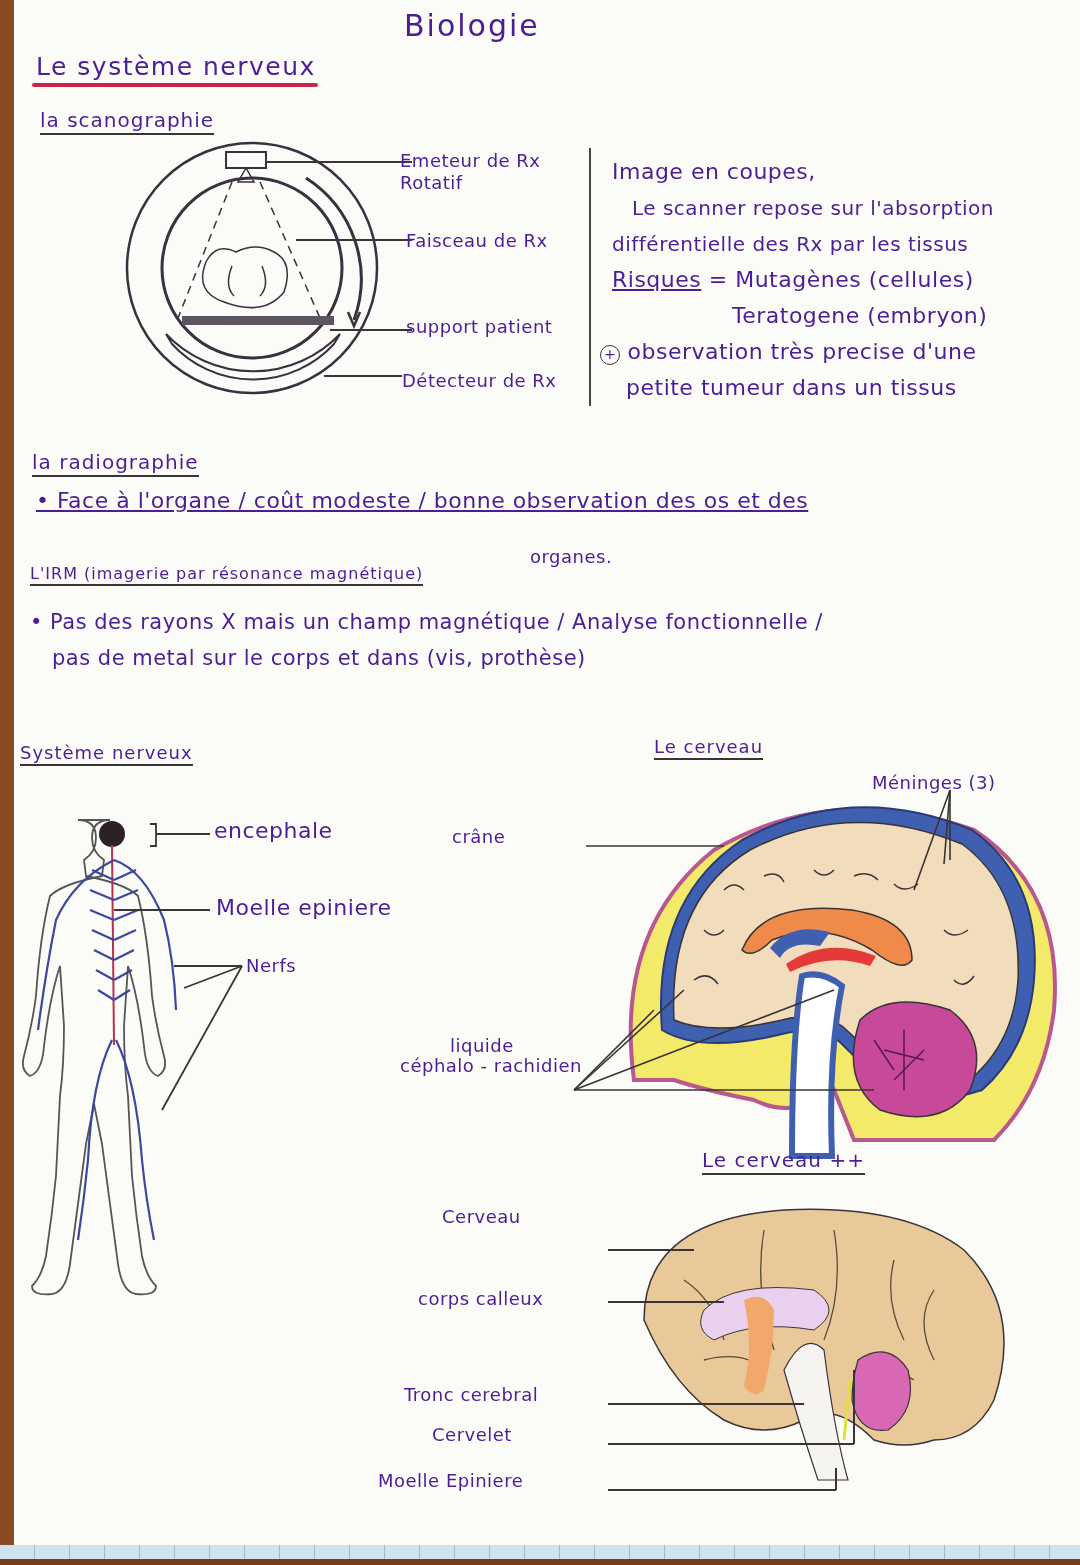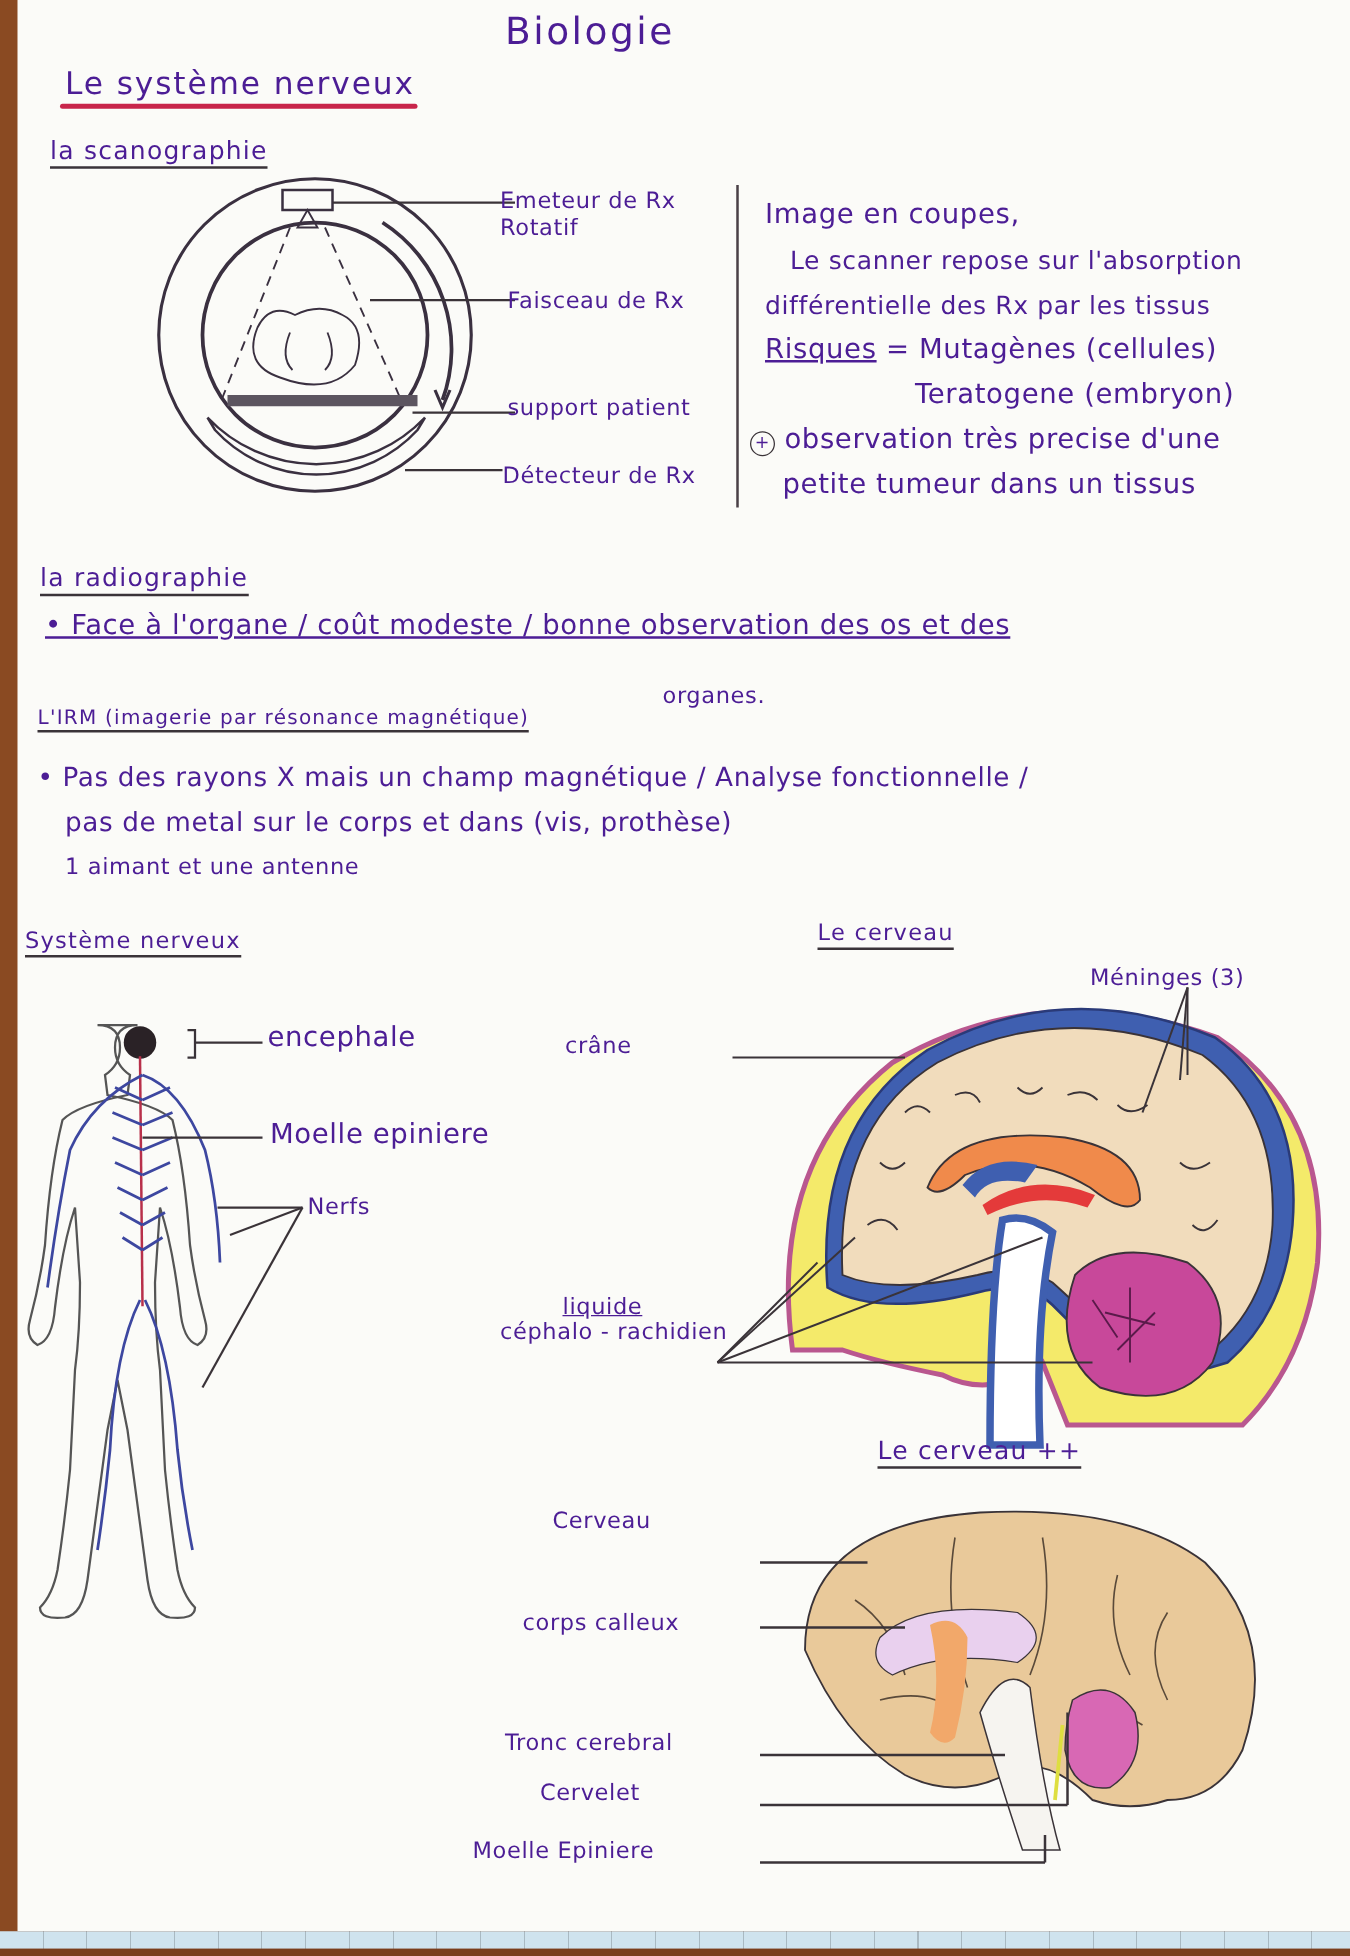--- a/index.html
+++ b/index.html
@@ -10,21 +10,21 @@
     font-family: "DejaVu Sans", sans-serif; color: #3a3236;
   }
   .edge-strip {
     position: absolute; left: 0; top: 1545px; width: 1080px; height: 20px;
     background: repeating-linear-gradient(90deg, #cfe3ee 0 34px, #a9b9c2 34px 35px);
     border-bottom: 6px solid #7a3d1c;
   }
   .abs { position: absolute; }
   .hw { font-family: "DejaVu Sans", sans-serif; letter-spacing: 0.5px; color: #4c1d95; white-space: nowrap; }
   .title { font-size: 30px; letter-spacing: 2px; }
-  .h1 { font-size: 25px; letter-spacing: 1.5px; margin-left: 16px; }
+  .h1 { font-size: 25px; letter-spacing: 1.5px; }
   .h1 .ul { position: absolute; left: -4px; right: -2px; bottom: -6px; height: 4px; background: #c8254a; border-radius: 2px; }
   .h2 { font-size: 20px; letter-spacing: 1px; border-bottom: 2px solid #3a3338; padding-bottom: 1px; }
   .txt { font-size: 22px; }
   .sm { font-size: 18px; }
   .vline { position: absolute; width: 2px; background: #4a4046; }
   svg { position: absolute; overflow: visible; }
 </style>
 </head>
 <body>
 
@@ -88,21 +88,20 @@
   </div>
 
   <div class="abs hw h2" style="left:18px; top:450px;">la radiographie</div>
   <div class="abs hw txt" style="left:22px; top:488px;text-decoration:underline;">• Face à l'organe / coût modeste / bonne observation des os et des</div>
   <div class="abs hw sm" style="left:516px; top:546px;">organes.</div>
 
   <div class="abs hw h2" style="left:16px; top:564px; font-size:16px;">L'IRM (imagerie par résonance magnétique)</div>
   <div class="abs hw txt" style="left:16px; top:604px; line-height:36px; font-size:21px;">
     <div>• Pas des rayons X mais un champ magnétique / Analyse fonctionnelle /</div>
     <div style="padding-left:22px;">pas de metal sur le corps et dans (vis, prothèse)</div>
-    <div style="padding-left:22px; font-size:18px;">1 aimant et une antenne</div>
   </div>
 
   <div class="abs hw h2" style="left:6px; top:742px; font-size:18px;">Système nerveux</div>
 
   <svg style="left:0; top:800px;" width="260" height="470">
     <g fill="none" stroke="#555" stroke-width="1.8">
       <path d="M96 20 q-18 0 -18 18 q0 14 12 22 l-2 16 q-40 8 -52 20 q-10 40 -14 100 q-4 30 -12 60 q-4 14 6 20 q12 -4 14 -30 q6 -50 16 -80 l4 60 q0 40 -4 70 l-4 80 q-4 40 -10 80 q-4 20 -14 30 q0 10 20 8 q14 -2 18 -30 q8 -60 16 -120 q6 -30 8 -40 q4 20 8 40 q8 60 16 120 q4 28 18 30 q20 2 20 -8 q-10 -10 -14 -30 q-6 -40 -10 -80 l-4 -80 q-4 -30 -4 -70 l4 -60 q10 30 16 80 q2 26 14 30 q10 -6 6 -20 q-8 -30 -12 -60 q-4 -60 -14 -100 q-12 -12 -52 -20 l-2 -16 q12 -8 12 -22 q0 -18 -18 -18 z"></path>
     </g>
     <circle cx="98" cy="34" r="13" fill="#2a2226"></circle>
     <line x1="98" y1="45" x2="100" y2="245" stroke="#b8304a" stroke-width="2"></line>
@@ -126,21 +125,21 @@
   </svg>
 
   <div class="abs hw txt" style="left:200px; top:818px;">encephale</div>
   <div class="abs hw txt" style="left:202px; top:895px;">Moelle epiniere</div>
   <div class="abs hw sm" style="left:232px; top:955px;">Nerfs</div>
 
   <div class="abs hw h2" style="left:640px; top:736px; font-size:18px;">Le cerveau</div>
   <div class="abs hw sm" style="left:858px; top:772px;">Méninges (3)</div>
   <div class="abs hw sm" style="left:438px; top:826px;">crâne</div>
   <div class="abs hw sm" style="left:416px; top:1036px; line-height:20px;">
-    <div style="padding-left:20px;text-decoration:underline;">liquide</div>
+    <div style="padding-left:20px;">liquide</div>
     <div style="margin-left:-30px;">céphalo - rachidien</div>
   </div>
 
   <svg style="left:560px; top:780px;" width="520" height="380">
     <path d="M60 300 q-20 -150 80 -230 q120 -70 260 -20 q90 60 80 180 q-10 80 -60 130 l-140 0 l-20 -50 q-40 30 -80 10 q-50 -10 -80 -20 z" fill="#f4ea6a" stroke="#b9578f" stroke-width="4"></path>
     <path d="M88 250 q-10 -130 80 -190 q110 -60 230 -10 q70 50 62 150 q-6 70 -52 110 q-60 20 -100 -6 q-30 -30 -40 -40 q-20 -20 -60 -10 q-80 20 -120 -4 z" fill="#3f5fb0" stroke="#2a3a78" stroke-width="2"></path>
     <path d="M100 240 q-6 -120 76 -170 q100 -52 212 -6 q60 44 56 136 q-4 60 -44 96 q-50 14 -86 -6 q-30 -30 -46 -44 q-24 -16 -60 -6 q-70 16 -108 0 z" fill="#f1dcbc" stroke="#3a3338" stroke-width="1.5"></path>
     <path d="M168 170 q20 -50 110 -40 q60 10 60 50 q-10 14 -40 -10 q-50 -30 -100 -10 q-20 20 -30 10 z" fill="#f08a4b" stroke="#3a3338" stroke-width="1.5"></path>
     <path d="M196 168 q20 -26 60 -16 l-10 14 q-30 -6 -40 12 z" fill="#3f5fb0"></path>
     <path d="M212 184 q40 -28 90 -8 l-6 10 q-40 -14 -80 6 z" fill="#e43a3a"></path>

